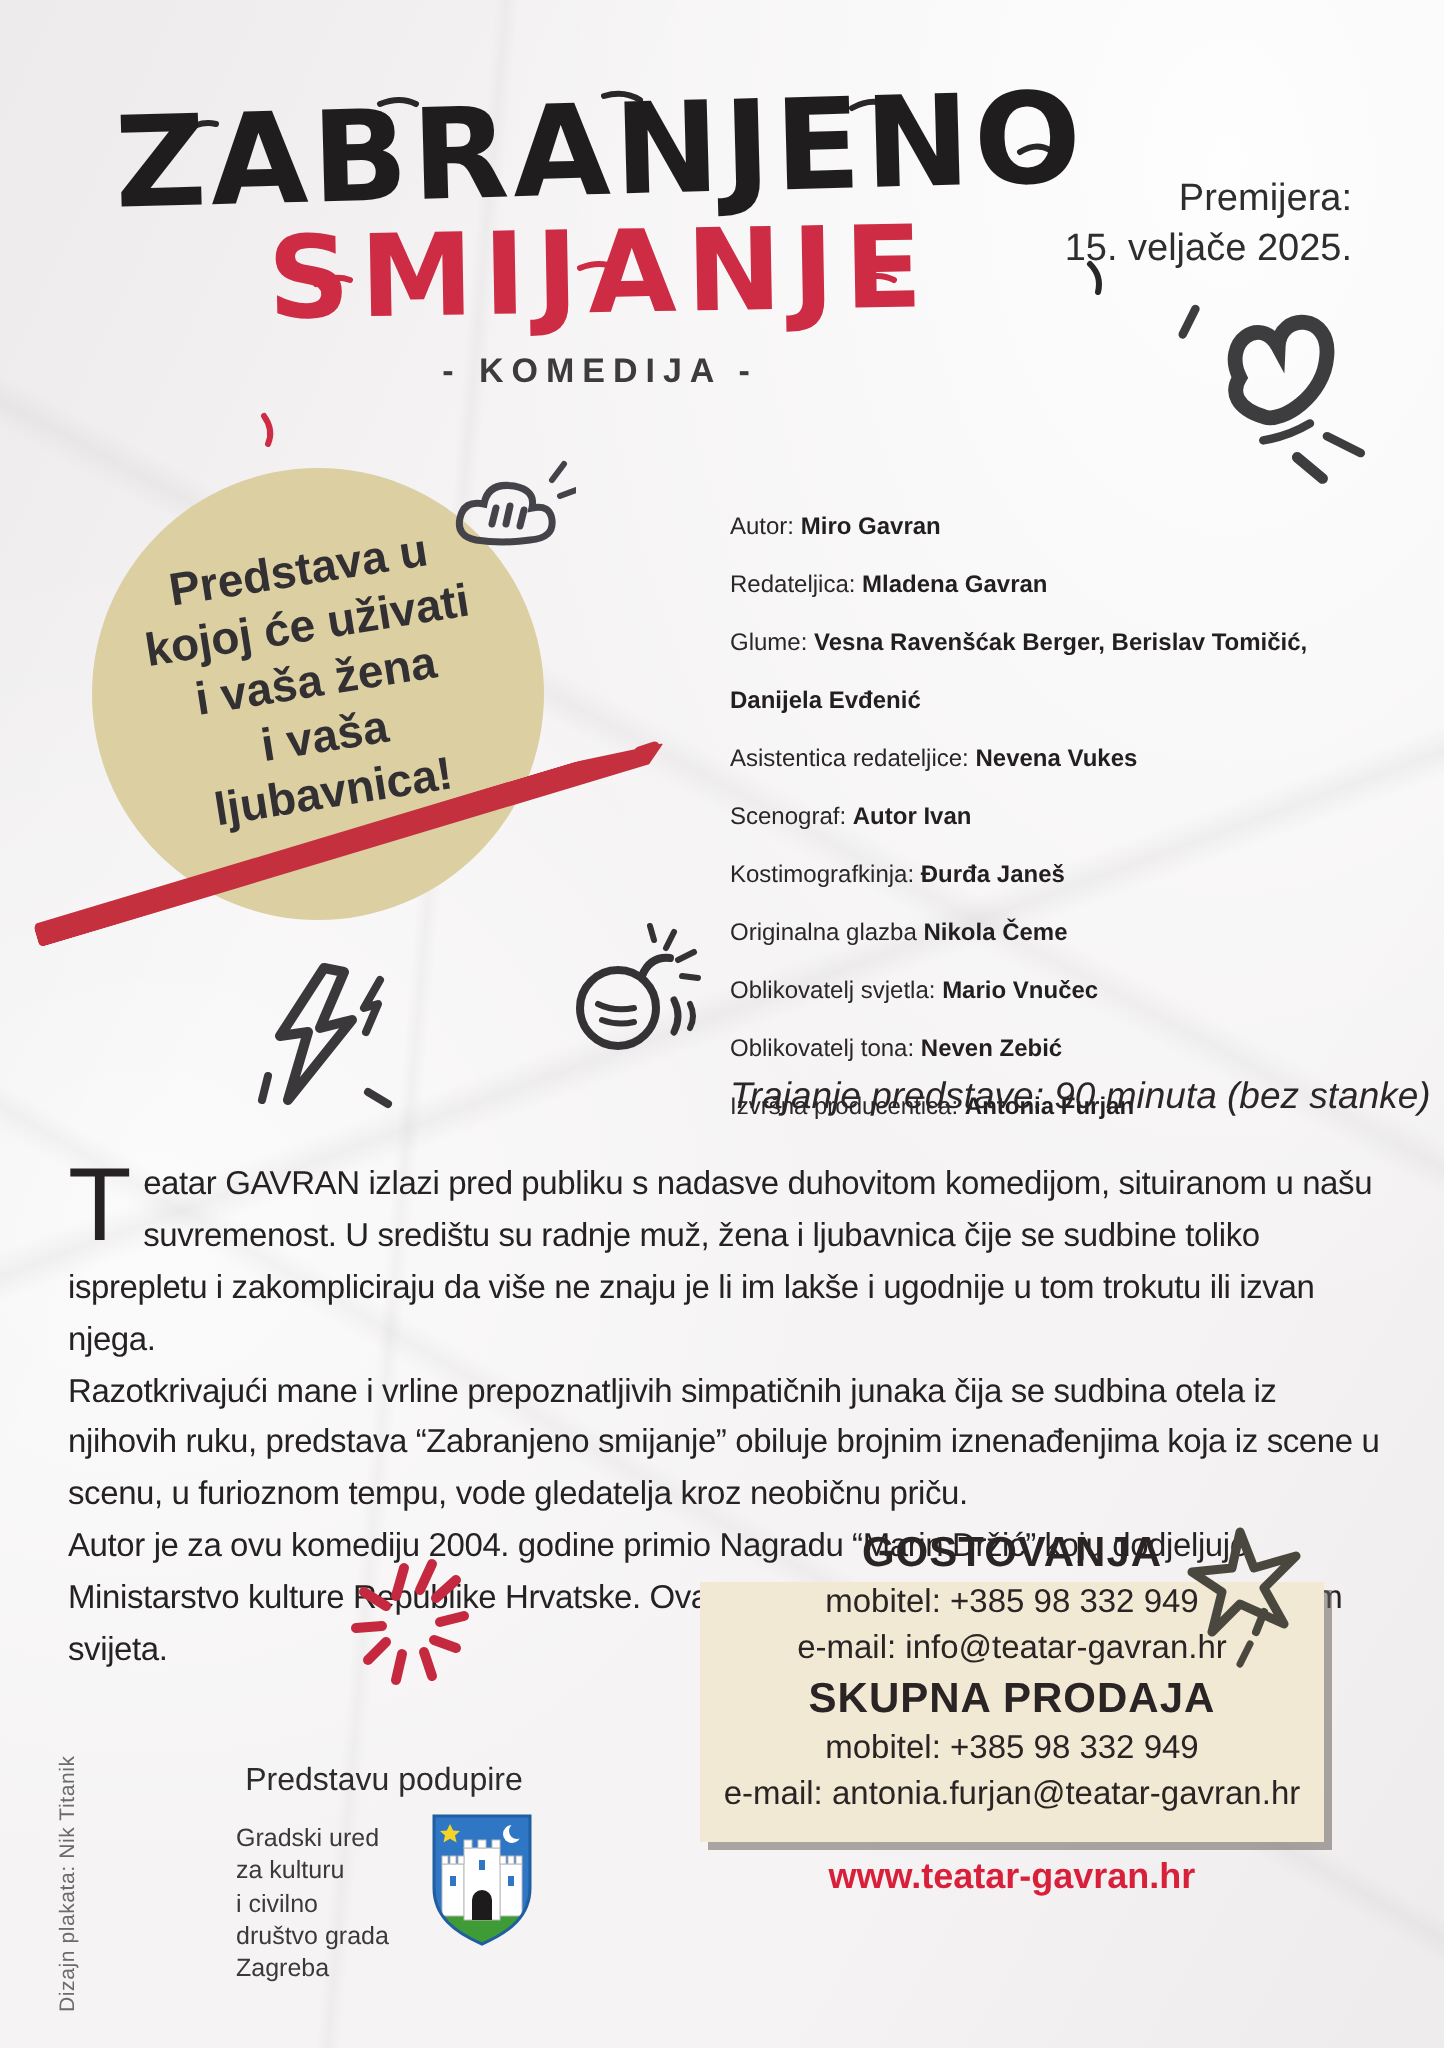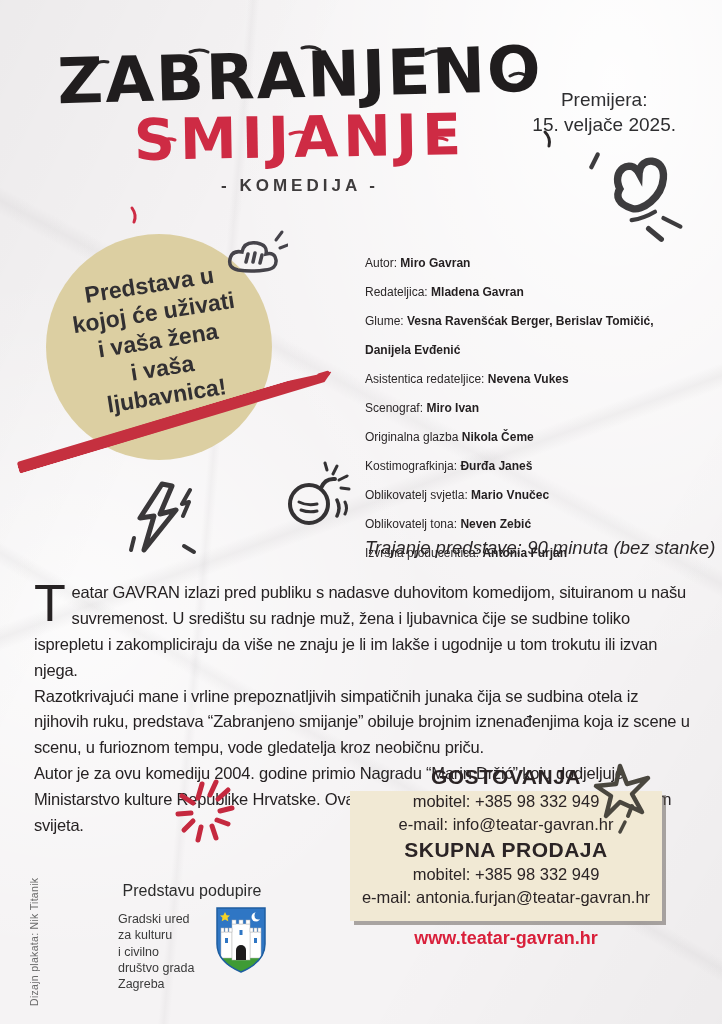--- a/index.html
+++ b/index.html
@@ -28,21 +28,21 @@
     color:#201d1e;letter-spacing:2px;transform:rotate(-1.5deg);
   }
   .title-2{
     font-family:"DejaVu Sans", sans-serif;font-weight:800;font-size:57px;line-height:1;
     color:#ce2b44;letter-spacing:5px;margin-top:2px;transform:rotate(-1deg);
   }
   .genre{
     margin-top:10px;font-weight:bold;font-size:17px;letter-spacing:4px;color:#3e3b3c;
   }
   .premiere{
-    position:absolute;right:46px;top:88px;text-align:center;
+    position:absolute;right:46px;top:88px;text-align:right;
     font-size:19px;line-height:1.3;color:#2e2e30;
   }
   
   .badge{
     position:absolute;left:46px;top:234px;width:226px;height:226px;border-radius:50%;
     background:#dccfa2;z-index:1;
   }
   .badge-inner{
     position:absolute;inset:0;display:flex;flex-direction:column;justify-content:center;
     align-items:center;transform:rotate(-9deg);text-align:center;
@@ -183,23 +183,23 @@
       <path stroke-width="3.5" d="M54 42 q4 8 0 16"></path>
         <path stroke-width="3" d="M62 44 q3 6 0 12"></path>
     </g>
   </svg>
 
   <div class="credits">
     <div class="credit-line"><span>Autor:</span> <span class="credit-name">Miro Gavran</span></div>
     <div class="credit-line"><span>Redateljica:</span> <span class="credit-name">Mladena Gavran</span></div>
     <div class="credit-line"><span>Glume:</span> <span class="credit-name">Vesna Ravenšćak Berger, Berislav Tomičić, Danijela Evđenić</span></div>
     <div class="credit-line"><span>Asistentica redateljice:</span> <span class="credit-name">Nevena Vukes</span></div>
-    <div class="credit-line"><span>Scenograf:</span> <span class="credit-name">Miro Ivan</span></div>
+    <div class="credit-line"><span>Scenograf:</span> <span class="credit-name">Autor Ivan</span></div>
+    <div class="credit-line"><span>Kostimografkinja:</span> <span class="credit-name">Đurđa Janeš</span></div>
     <div class="credit-line"><span>Originalna glazba</span> <span class="credit-name">Nikola Čeme</span></div>
-    <div class="credit-line"><span>Kostimografkinja:</span> <span class="credit-name">Đurđa Janeš</span></div>
     <div class="credit-line"><span>Oblikovatelj svjetla:</span> <span class="credit-name">Mario Vnučec</span></div>
     <div class="credit-line"><span>Oblikovatelj tona:</span> <span class="credit-name">Neven Zebić</span></div>
     <div class="credit-line"><span>Izvršna producentica:</span> <span class="credit-name">Antonia Furjan</span></div>
   </div>
 
   <div class="duration">Trajanje predstave: 90 minuta (bez stanke)</div>
 
   <div class="about">
     <p><span class="dropcap">T</span><span>eatar GAVRAN izlazi pred publiku s nadasve duhovitom komedijom, situiranom u našu suvremenost. U središtu su radnje muž, žena i ljubavnica čije se sudbine toliko isprepletu i zakompliciraju da više ne znaju je li im lakše i ugodnije u tom trokutu ili izvan njega.</span></p>
     <p>Razotkrivajući mane i vrline prepoznatljivih simpatičnih junaka čija se sudbina otela iz njihovih ruku, predstava “Zabranjeno smijanje” obiluje brojnim iznenađenjima koja iz scene u scenu, u furioznom tempu, vode gledatelja kroz neobičnu priču.</p>

